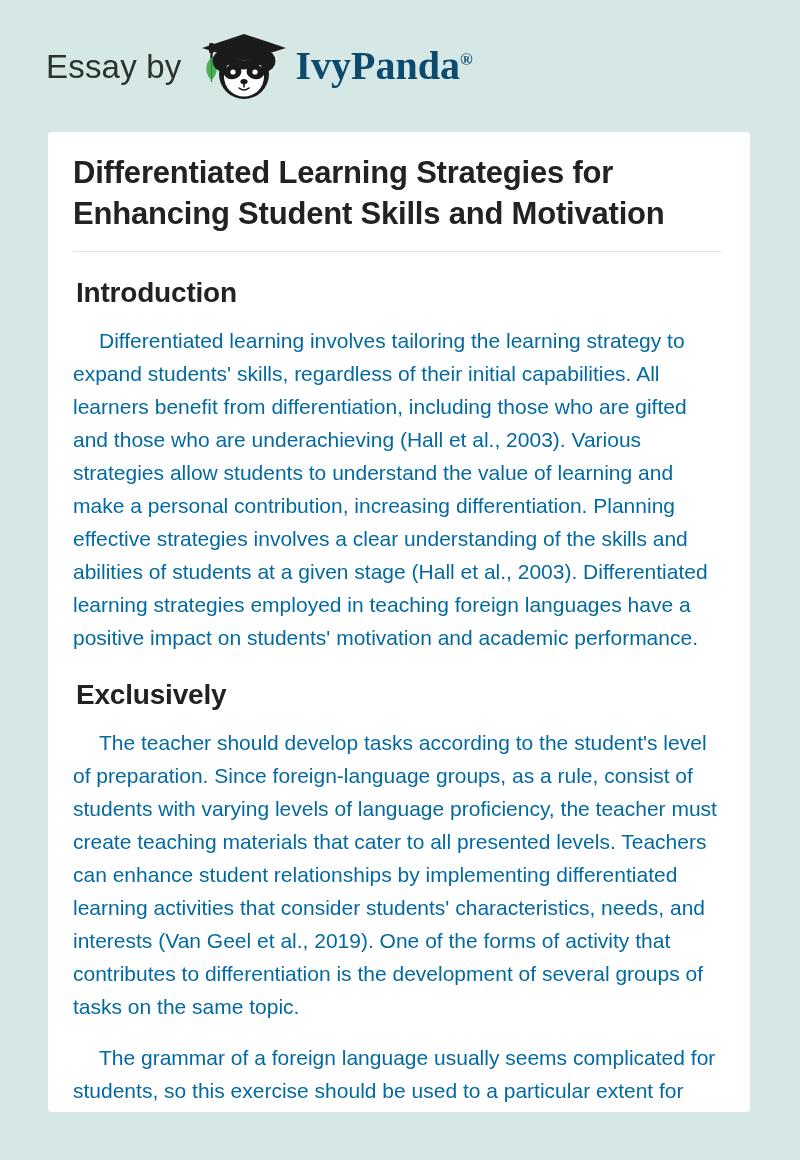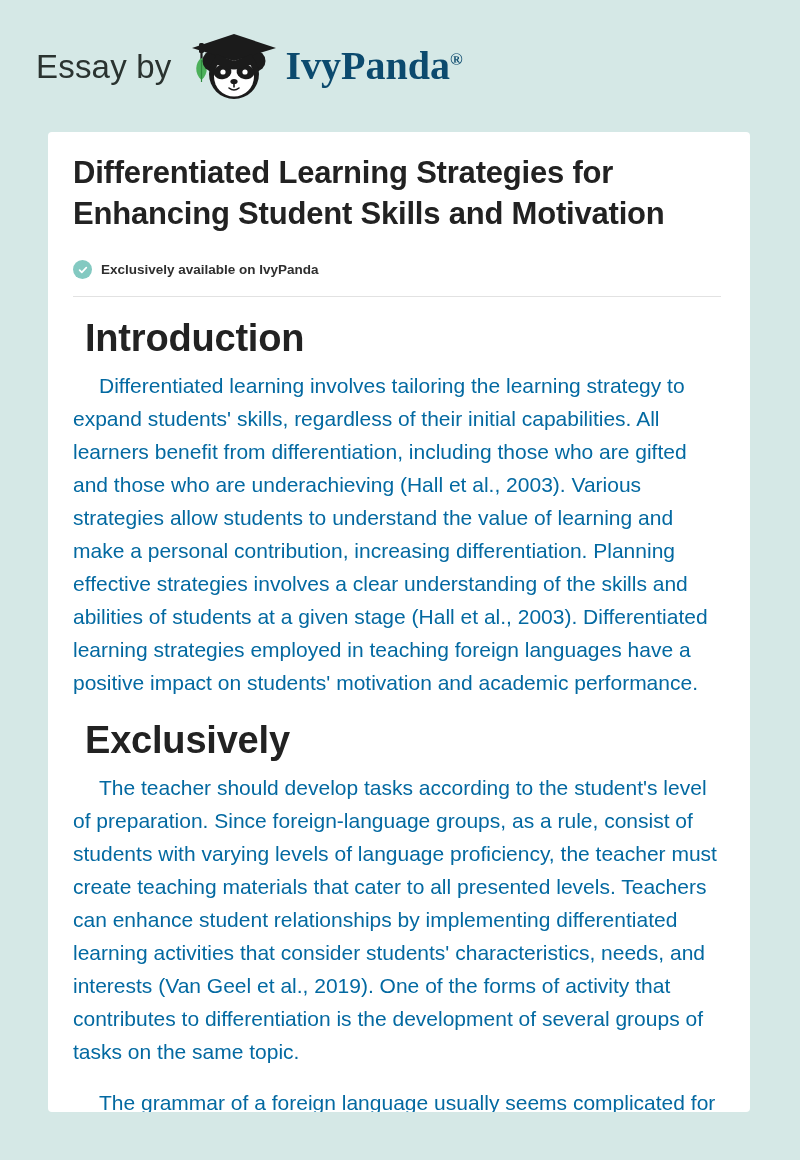--- a/index.html
+++ b/index.html
@@ -24,21 +24,21 @@
 
   
   .brand-bar {
     position: absolute;
     left: 0;
     top: 0;
     width: 800px;
     height: 132px;
     display: flex;
     align-items: center;
-    padding-left: 36px;
+    padding-left: 46px;
     box-sizing: border-box;
   }
   .brand-prefix {
     font-size: 33px;
     font-weight: 400;
     color: #2a3330;
     letter-spacing: 0.2px;
     line-height: 1;
     white-space: nowrap;
   }
@@ -125,22 +125,22 @@
   }
 
   .divider {
     margin-top: 17px;
     height: 1px;
     width: 648px;
     background: #e2e2e2;
   }
 
   .section-heading {
-    margin: 24px 0 0 12px;
-    font-size: 38px;
+    margin: 24px 0 0 3px;
+    font-size: 28px;
     line-height: 34px;
     font-weight: 700;
     color: #222222;
     letter-spacing: -0.2px;
   }
 
   .body-par {
     margin: 14px 0 0 0;
     font-size: 21px;
     line-height: 33px;
@@ -190,28 +190,20 @@
       </span>
       <span class="brand-name"><span>IvyPanda</span><span class="brand-reg">®</span></span>
     </span>
   </div>
 
   <div class="doc-card">
     <div class="doc-inner">
 
       <h1 class="doc-title">Differentiated Learning Strategies for Enhancing Student Skills and Motivation</h1>
 
-      <div class="exclusive-row">
-        <span class="check-badge">
-          <svg width="12" height="12" viewBox="0 0 12 12" xmlns="http://www.w3.org/2000/svg">
-            <path d="M2.6 6.2 L4.8 8.4 L9.3 3.7" stroke="#ffffff" stroke-width="1.7" fill="none" stroke-linecap="round" stroke-linejoin="round"></path>
-          </svg>
-        </span>
-        <span class="exclusive-text">Exclusively available on IvyPanda</span>
-      </div>
 
       <div class="divider"></div>
 
       <h2 class="section-heading">Introduction</h2>
       <p class="body-par">Differentiated learning involves tailoring the learning strategy to expand students' skills, regardless of their initial capabilities. All learners benefit from differentiation, including those who are gifted and those who are underachieving (Hall et al., 2003). Various strategies allow students to understand the value of learning and make a personal contribution, increasing differentiation. Planning effective strategies involves a clear understanding of the skills and abilities of students at a given stage (Hall et al., 2003). Differentiated learning strategies employed in teaching foreign languages have a positive impact on students' motivation and academic performance.</p>
 
       <h2 class="section-heading">Exclusively</h2>
       <p class="body-par">The teacher should develop tasks according to the student's level of preparation. Since foreign-language groups, as a rule, consist of students with varying levels of language proficiency, the teacher must create teaching materials that cater to all presented levels. Teachers can enhance student relationships by implementing differentiated learning activities that consider students' characteristics, needs, and interests (Van Geel et al., 2019). One of the forms of activity that contributes to differentiation is the development of several groups of tasks on the same topic.</p>
       <p class="body-par tight">The grammar of a foreign language usually seems complicated for students, so this exercise should be used to a particular extent for differentiation. For example, when studying the degrees of comparison of adjectives in the English language, the teacher can create three exercises to test the students' knowledge. The first exercise will consist of the simple formation of degrees of comparison from given adjectives. The second exercise involves opening brackets in the context of a sentence, using the desired degree of comparison of adjectives.</p>
 

